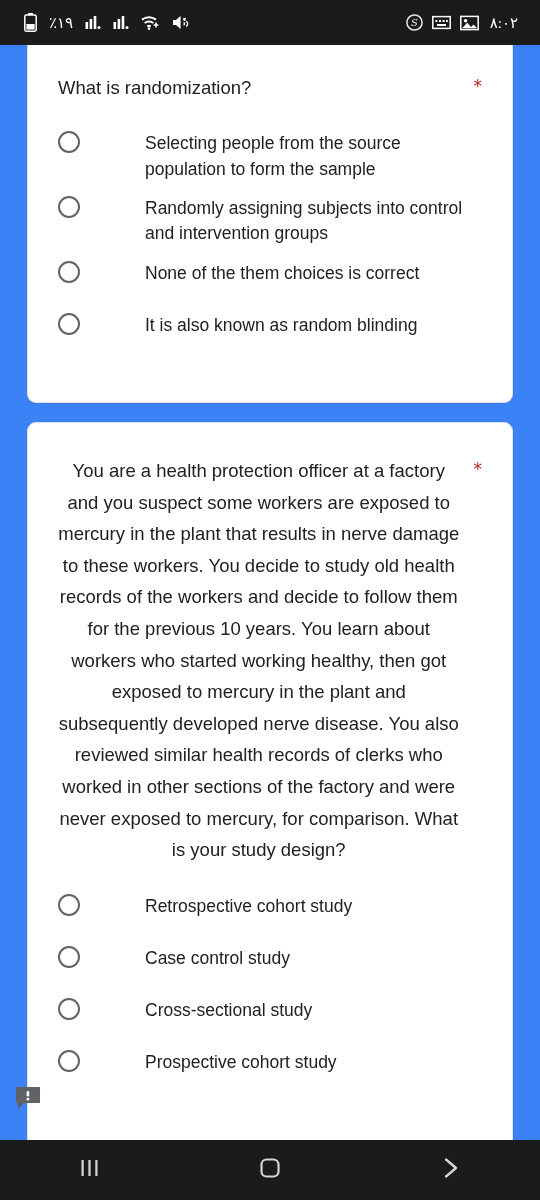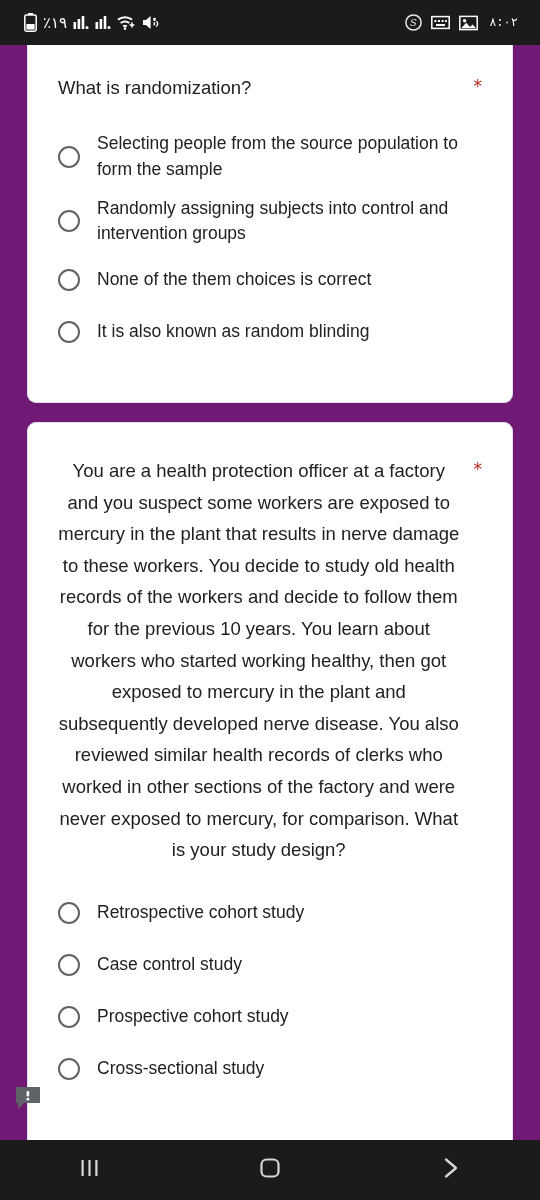--- a/index.html
+++ b/index.html
@@ -20,39 +20,39 @@
   .statusbar {
     position:absolute; top:0; left:0;
     width:540px; height:45px;
     background:#1b1b1b;
     display:flex; align-items:center;
     justify-content:space-between;
     padding:0 14px;
     color:#ffffff;
   }
   .sb-left, .sb-right { display:flex; align-items:center; }
-  .sb-left { gap:6px; padding-left:10px; }
+  .sb-left { gap:12px; padding-left:10px; }
   .sb-right { gap:9px; padding-right:8px; }
   .sb-batt-pct {
     font-size:15px; letter-spacing:0px;
     color:#ffffff; font-family:"DejaVu Sans", sans-serif;
   }
   .sb-clock {
-    font-size:12px; color:#ffffff;
-    font-family:Liberation Mono, monospace;
+    font-size:15px; color:#ffffff;
+    font-family:Liberation Serif, serif;
     margin-left:2px;
     text-align:right;
   }
   .ic { display:block; }
 
   
   .content {
     position:absolute; top:45px; left:0;
     width:540px; height:1095px;
-    background:#701a75;
+    background:#3b82f6;
     overflow:hidden;
   }
   .card {
     position:absolute; left:27px; width:486px;
     background:#ffffff;
     border:1px solid #e3e0ef;
     border-radius:9px;
     box-shadow:0 1px 2px rgba(60,64,67,0.10);
   }
   #card-q1 {
@@ -95,23 +95,24 @@
     margin-top:3px;
     font-family:"DejaVu Sans", sans-serif;
   }
   #card-q2 .q-req { margin-top:6px; margin-left:14px; }
 
   .options { padding:0 30px 0 30px; }
   #card-q1 .options { margin-top:30px; }
   #card-q2 .options { margin-top:28px; }
 
   .option {
-    display:flex; align-items:center;
+    display:flex; align-items:flex-start;
     min-height:38px;
     margin-bottom:14px;
+    gap:48px;
   }
   #card-q2 .option { margin-bottom:14px; }
   .radio {
     flex:0 0 auto;
     width:22px; height:22px;
     border:2px solid #5f6368;
     border-radius:50%;
     background:transparent;
     margin-right:17px;
   }
@@ -258,25 +259,25 @@
         <div class="option">
           <span class="radio"></span>
           <span class="opt-label">Retrospective cohort study</span>
         </div>
         <div class="option">
           <span class="radio"></span>
           <span class="opt-label">Case control study</span>
         </div>
         <div class="option">
           <span class="radio"></span>
+          <span class="opt-label">Cross-sectional study</span>
+        </div>
+        <div class="option">
+          <span class="radio"></span>
           <span class="opt-label">Prospective cohort study</span>
-        </div>
-        <div class="option">
-          <span class="radio"></span>
-          <span class="opt-label">Cross-sectional study</span>
         </div>
       </div>
     </div>
 
   </div>
 
   <div class="feedback-icon">
     <svg width="28" height="26" viewBox="0 0 28 26">
       <path d="M2 2 H26 V18 H10 L4 24 V18 H2 Z" fill="#5f6368"></path>
       <rect x="12.6" y="6" width="2.6" height="5.4" rx="1.2" fill="#ffffff"></rect>

